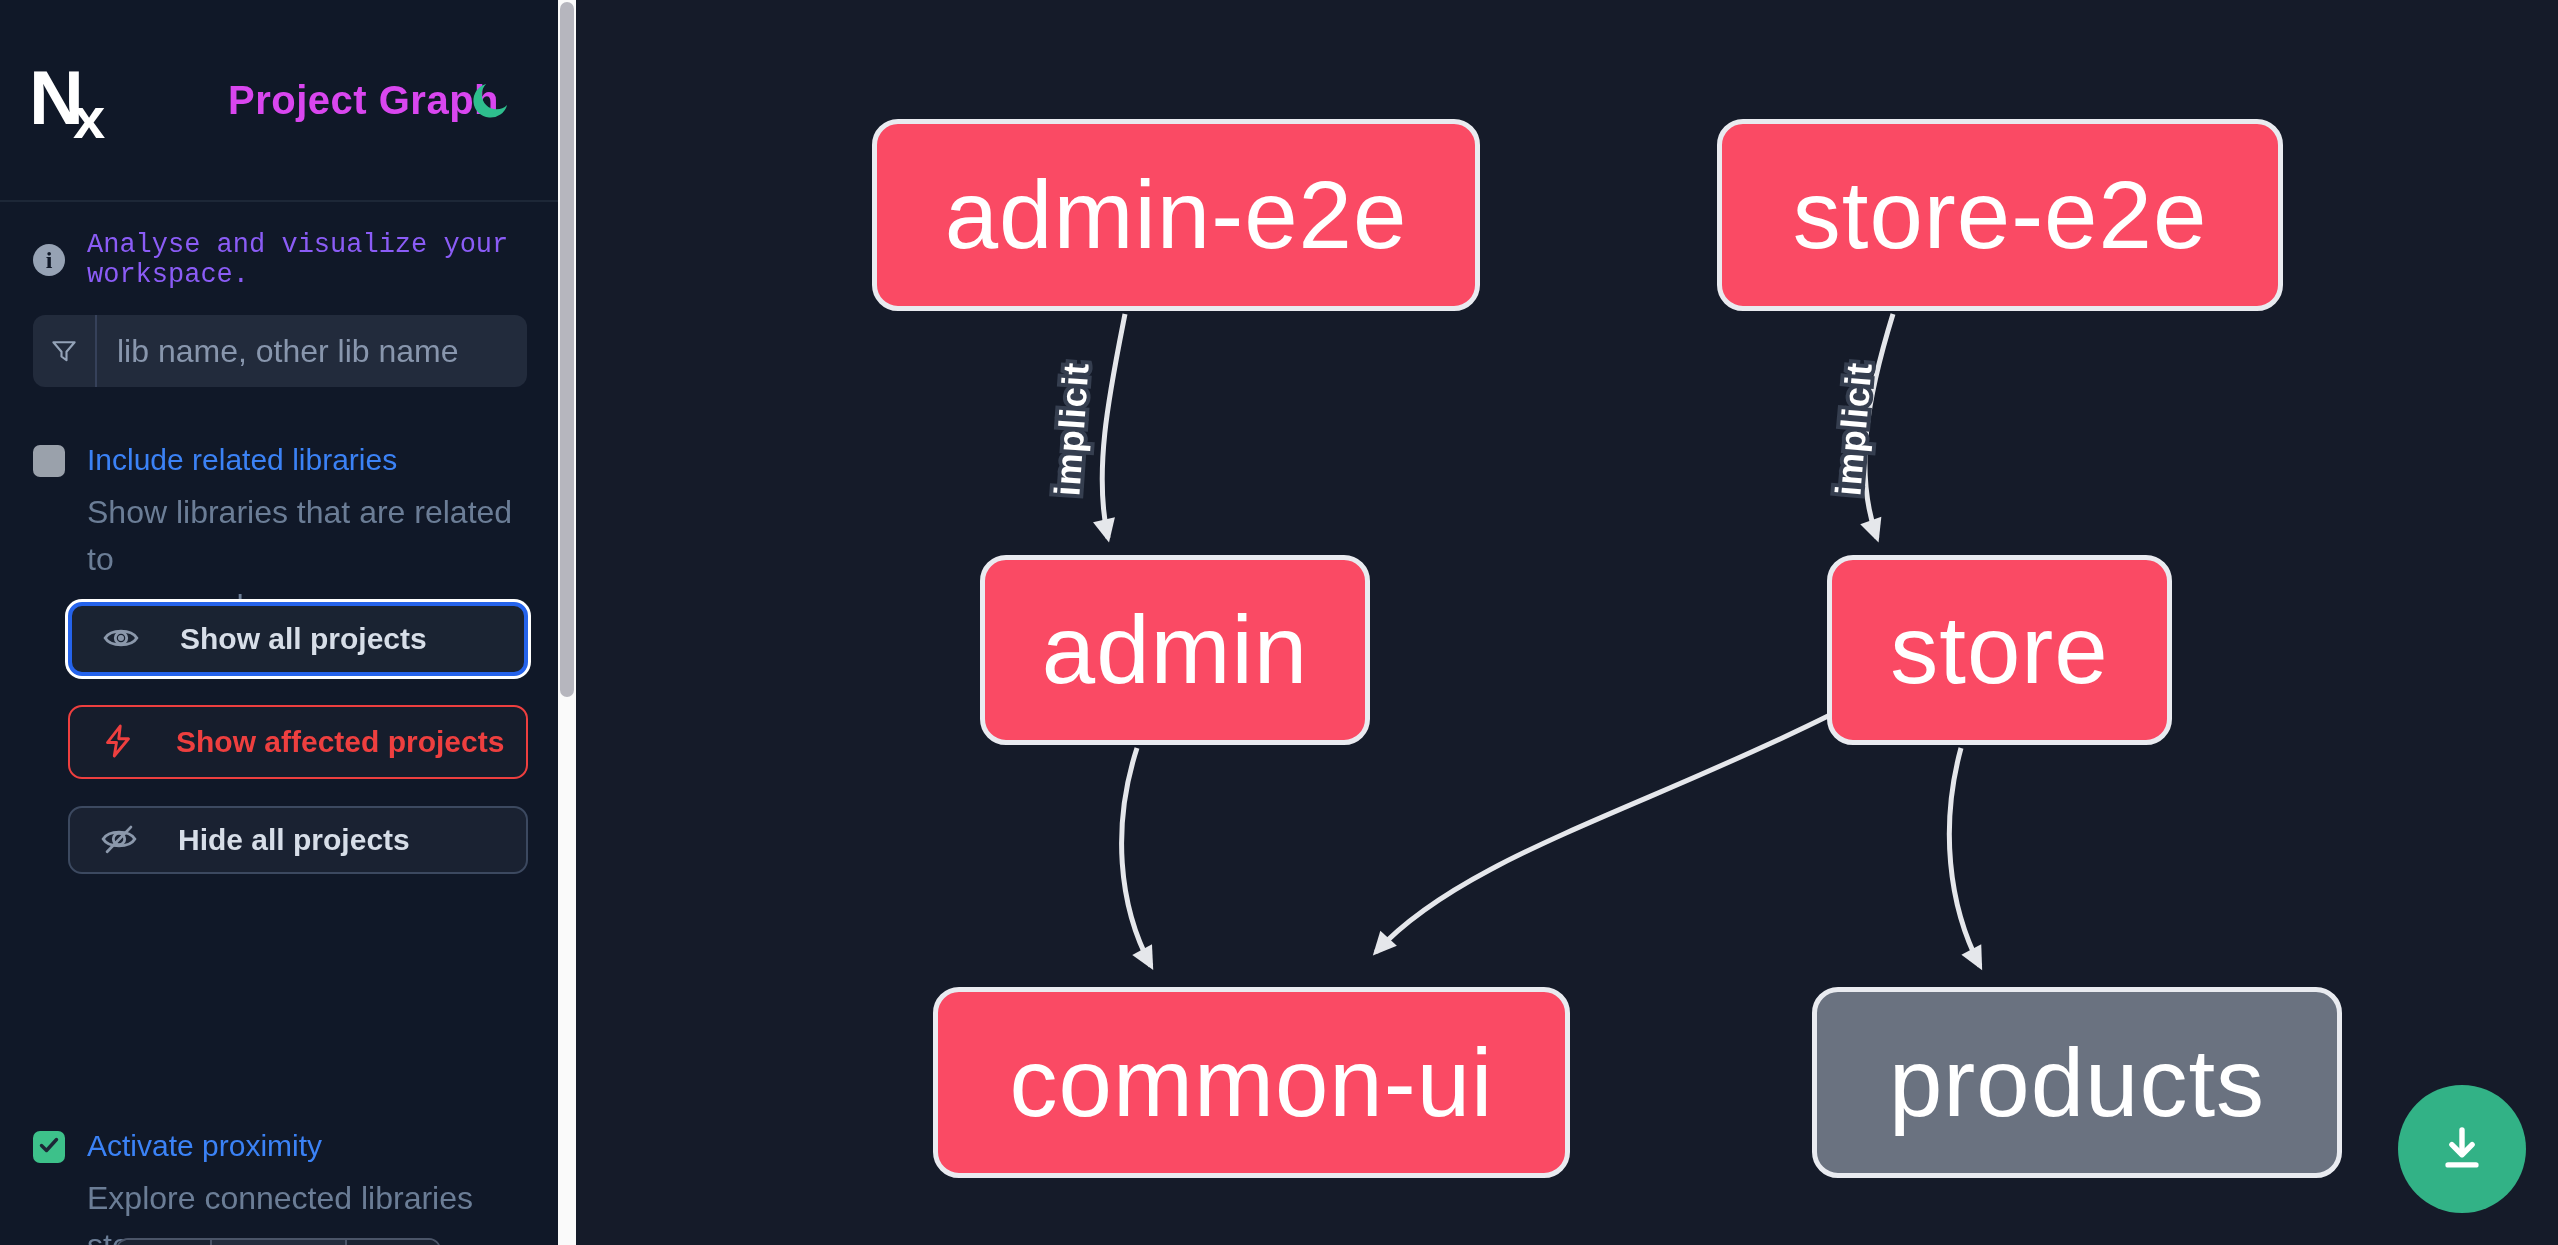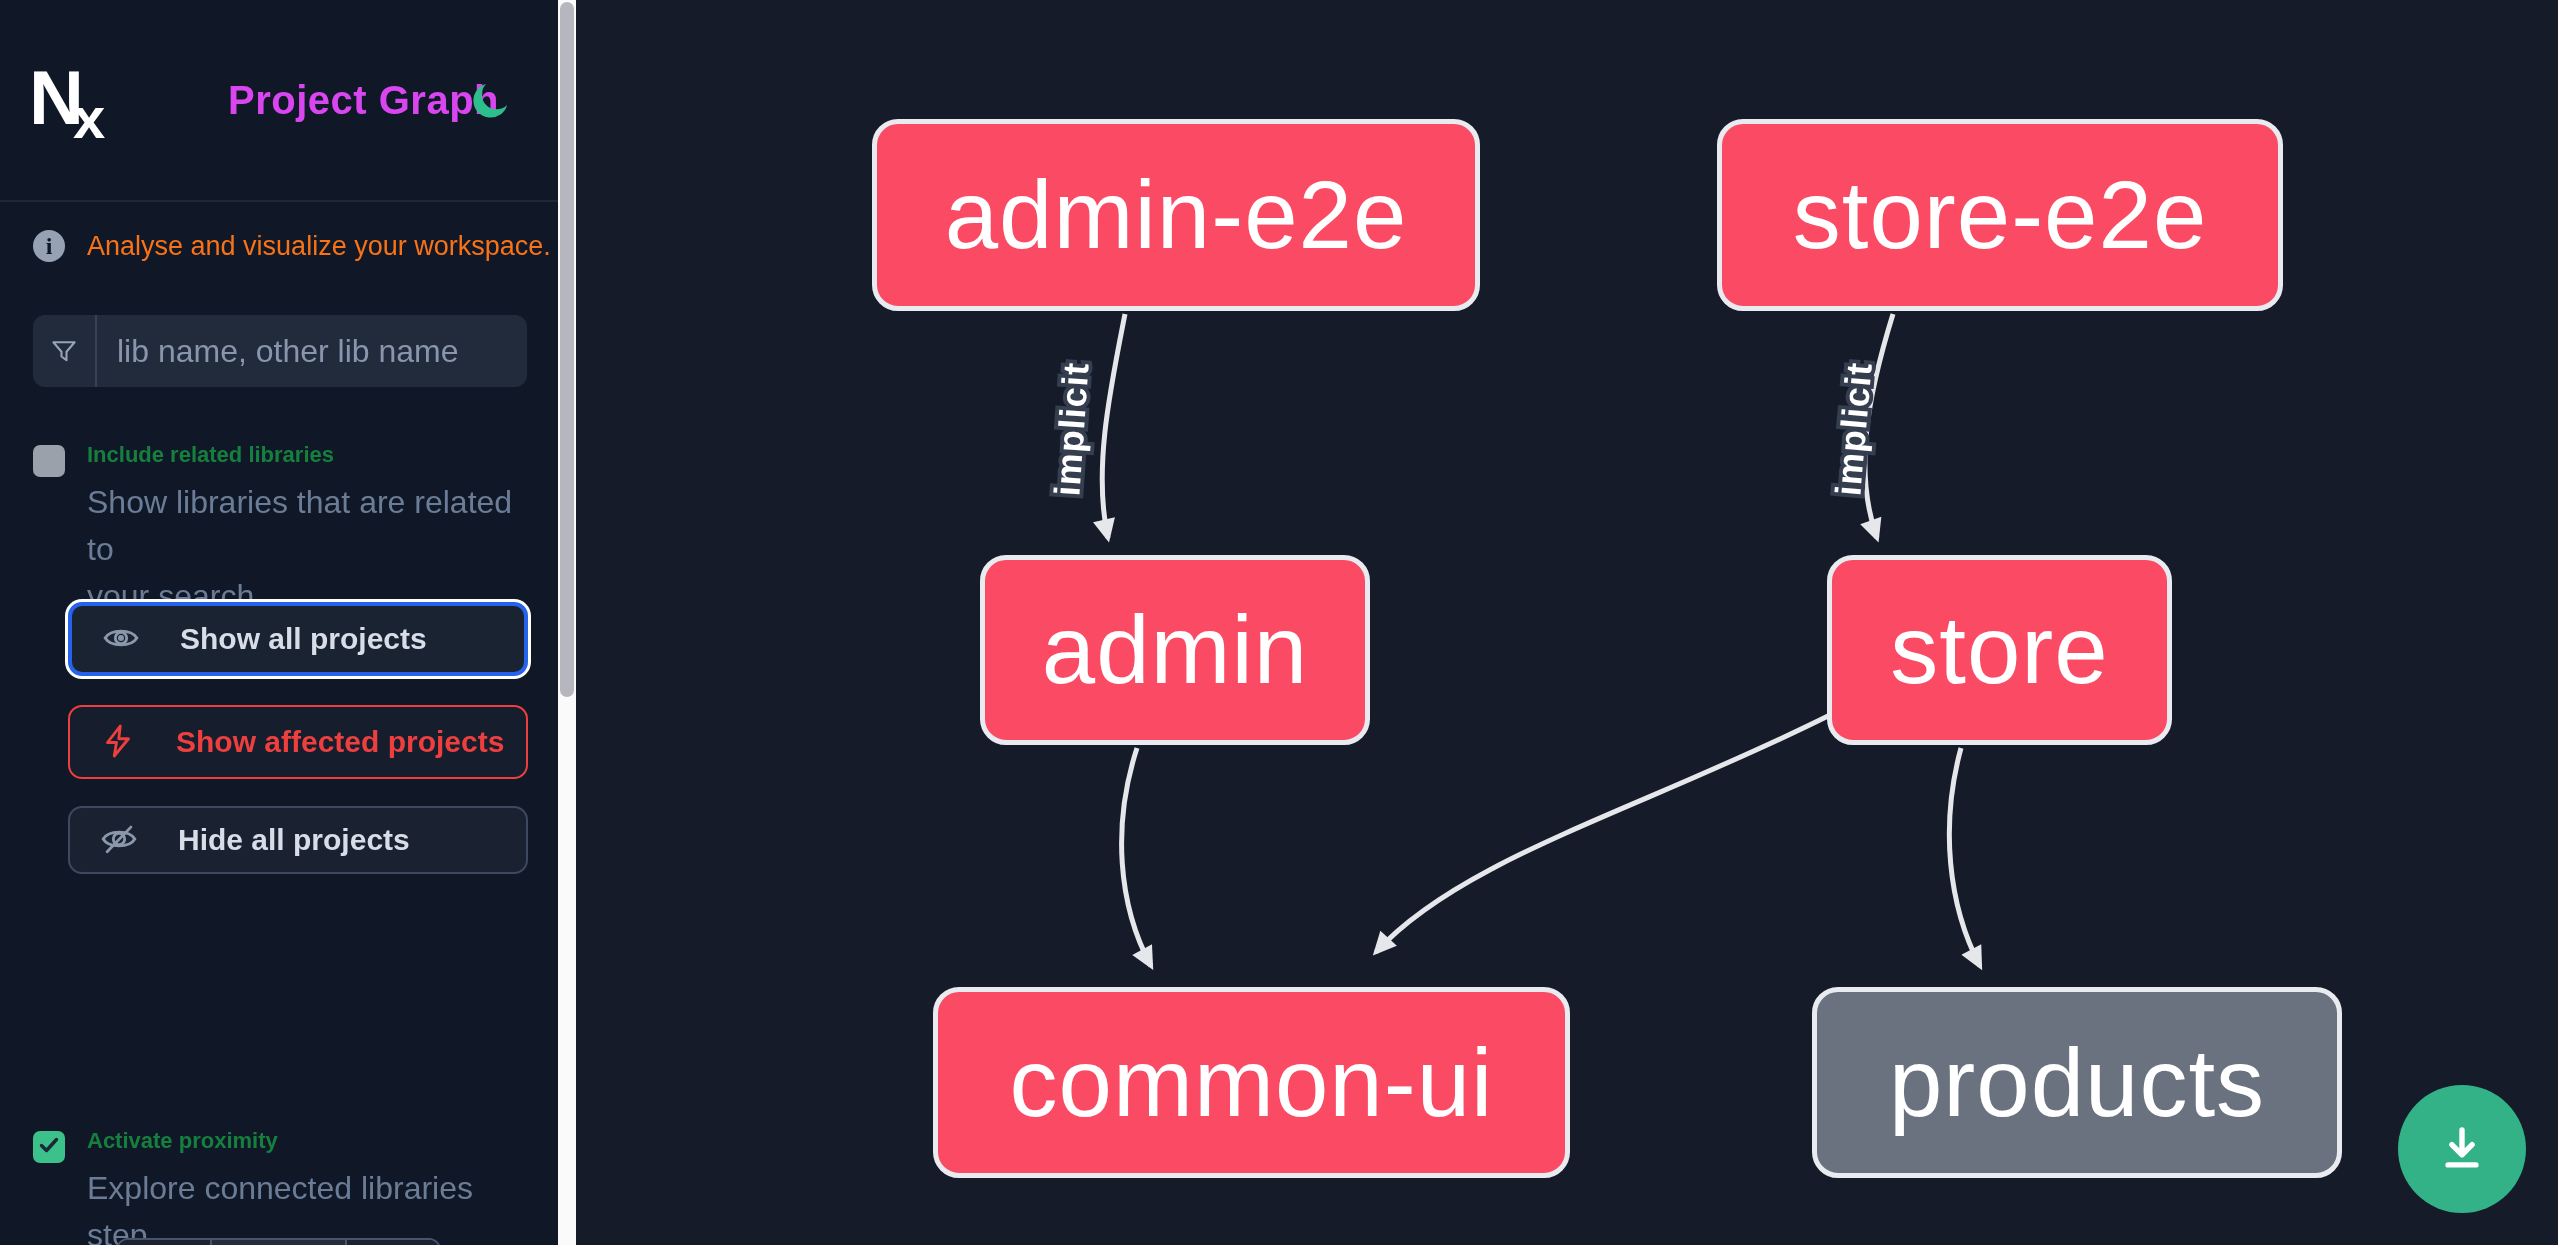--- a/index.html
+++ b/index.html
@@ -21,40 +21,40 @@
   .nx-logo { position:absolute; left:29px; top:60px; width:100px; height:80px; }
   .app-title { position:absolute; left:184px; top:78px; font-size:40px; font-weight:700; color:#d946ef; letter-spacing:.5px;margin-left:44px; }
   .moon-btn { position:absolute; left:468px; top:78px; width:46px; height:46px; cursor:pointer; background:none; border:none; }
 
   .info-row { position:absolute; left:33px; top:230px; display:flex; align-items:center; gap:22px; }
   .info-icon {
     width:32px; height:32px; border-radius:50%; background:#96a2b4;
     color:#101828; font-family:"Liberation Serif", serif; font-weight:700; font-size:24px;
     display:flex; align-items:center; justify-content:center; flex:0 0 auto;
   }
-  .info-text { font-size:27px; color:#f97316; }
+  .info-text { font-size:27px; color:#8b5cf6;font-family:Liberation Mono, monospace; }
 
   .search-box {
     position:absolute; left:33px; top:315px; width:494px; height:72px;
     background:#222b3c; border-radius:12px; display:flex; align-items:stretch; overflow:hidden;
   }
   .search-icon-cell { width:64px; display:flex; align-items:center; justify-content:center; border-right:2px solid #36415a; flex:0 0 auto; }
   .search-input {
     flex:1; background:transparent; border:none; outline:none;
     font-family:"Liberation Sans", sans-serif; font-size:32px; color:#e2e8f0; padding:0 20px;
   }
   .search-input::placeholder { color:#8896ad; opacity:1; }
 
   .toggle-row { position:absolute; left:33px; display:flex; gap:22px; }
   .toggle-row .cb { width:32px; height:32px; border-radius:7px; margin-top:4px; flex:0 0 auto; cursor:pointer; }
   .cb-gray  { background:#9aa1ab; }
   .cb-white { background:#ffffff; border:3px solid #8a9099; }
   .cb-green { background:#3dc18a; display:flex; align-items:center; justify-content:center; }
   .toggle-texts { width:450px; }
-  .toggle-label { font-size:22px; font-weight:700; color:#15803d; line-height:1.25; }
+  .toggle-label { font-size:30px; font-weight:400; color:#3b82f6; line-height:1.25; }
   .toggle-desc { margin-top:10px; font-size:32px; color:#6b7d96; line-height:1.48; white-space:pre-line; }
 
   .action-btn {
     position:absolute; left:28px; width:460px; height:74px; border-radius:14px;
     display:flex; align-items:center; gap:40px; padding-left:30px;
     background:#1a2232; border:2px solid #3c4960; cursor:pointer;
     font-family:"Liberation Sans", sans-serif;
     margin-left:40px;
   }
   .action-btn .lbl { font-size:30px; font-weight:600; color:#d7dee8; }

